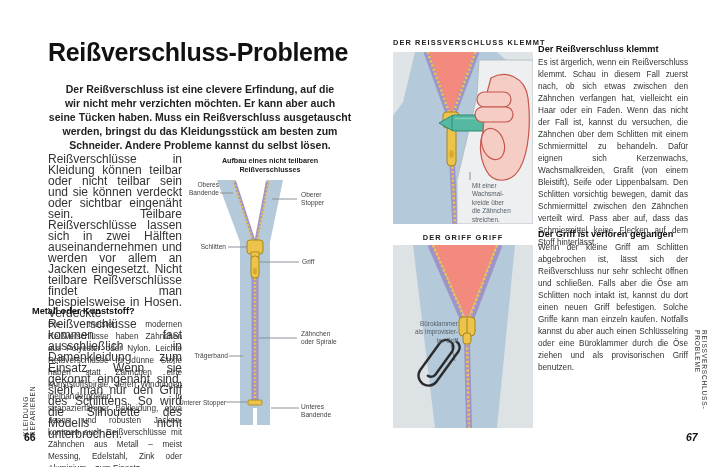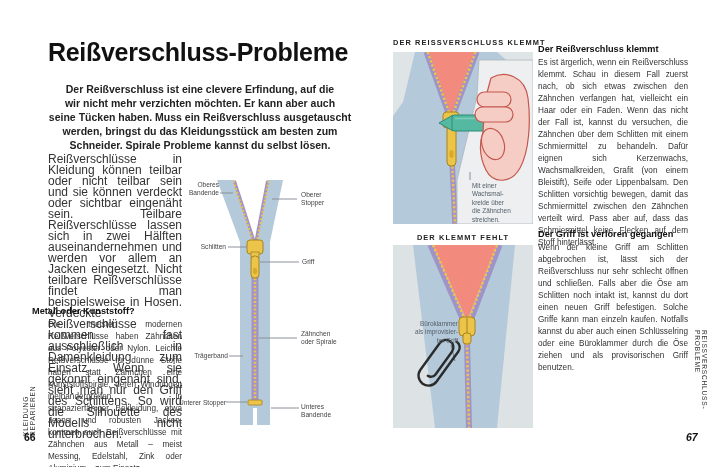--- a/index.html
+++ b/index.html
@@ -24,29 +24,31 @@
 </head>
 <body>
 
 <div class="page">
 
   <div class="abs title" style="left:48px;top:38px;width:310px;">Reißverschluss-Probleme</div>
   <div class="abs intro pre" style="left:42px;top:82px;width:316px;">Der Reißverschluss ist eine clevere Erfindung, auf die
 wir nicht mehr verzichten möchten. Er kann aber auch
 seine Tücken haben. Muss ein Reißverschluss ausgetauscht
 werden, bringst du das Kleidungsstück am besten zum
-Schneider. Spirale Probleme kannst du selbst lösen.</div>
+Schneider. Andere Probleme kannst du selbst lösen.</div>
 
   <div class="abs body" style="left:48px;top:154px;width:134px;">Reißverschlüsse in Kleidung können teilbar oder nicht teilbar sein und sie können verdeckt oder sichtbar eingenäht sein. Teilbare Reißverschlüsse lassen sich in zwei Hälften auseinandernehmen und werden vor allem an Jacken eingesetzt. Nicht teilbare Reißverschlüsse findet man beispielsweise in Hosen. Verdeckte Reißverschlüsse kommen fast ausschließlich in Damenkleidung zum Einsatz. Wenn sie gekonnt eingenäht sind, sieht man nur den Griff des Schlittens. So wird die Silhouette des Modells nicht unterbrochen.</div>
   <div class="abs subhead" style="left:32px;top:306px;width:134px;">Metall oder Kunststoff?</div>
   <div class="abs body2" style="left:48px;top:319px;width:134px;">Die meisten modernen Reißverschlüsse haben Zähnchen aus Polyester oder Nylon. Leichte Reißverschlüsse für dünne Stoffe haben statt Zähnchen eine Kunststoffspirale, deren Windungen ineinandergreifen. In strapazierfähiger Bekleidung, etwa Jeans und robusten Jacken, kommen auch Reißverschlüsse mit Zähnchen aus Metall – meist Messing, Edelstahl, Zink oder Aluminium – zum Einsatz.</div>
 
   <div class="abs vtext v-left" style="left:22px;top:352px;height:84px;">KLEIDUNG REPARIEREN</div>
   <div class="abs pagenum" style="left:24px;top:431px;">66</div>
 
+  <div class="abs diagtitle pre" style="left:192px;top:156px;width:156px;">Aufbau eines nicht teilbaren
+Reißverschlusses</div>
 
   <svg class="abs" style="left:185px;top:150px;" width="170" height="285" viewBox="0 0 170 285">
 
     <polygon points="32,30 50,30 70,92 55,92" fill="#b4c9d9"></polygon>
     <polygon points="82,30 98,30 85,92 70,92" fill="#b4c9d9"></polygon>
 
     <rect x="55" y="92" width="30" height="166" fill="#b4c9d9"></rect>
     <rect x="55" y="258" width="13" height="17" fill="#b4c9d9"></rect>
     <rect x="72" y="258" width="13" height="17" fill="#b4c9d9"></rect>
 
@@ -130,21 +132,21 @@
     </g>
 
     <line x1="77" y1="120" x2="77" y2="128" stroke="#8a9199" stroke-width="1"></line>
   </svg>
   <div class="abs caption pre" style="left:472px;top:182px;width:58px;">Mit einer
 Wachsmal-
 kreide über
 die Zähnchen
 streichen.</div>
 
-  <div class="abs fighead" style="left:393px;top:233px;width:140px;text-align:center;">DER KLEMMT FEHLT</div>
+  <div class="abs fighead" style="left:393px;top:233px;width:140px;text-align:center;">DER GRIFF GRIFF</div>
 
   <svg class="abs" style="left:393px;top:245px;" width="140" height="183" viewBox="0 0 140 183">
     <rect x="0" y="0" width="140" height="183" fill="#dde2e5"></rect>
     <polygon points="20,0 122,0 104,183 42,183" fill="#b4c9d9"></polygon>
 
     <polygon points="40,0 104,0 74,76" fill="#f28b7d"></polygon>
 
     <line x1="37" y1="0" x2="71" y2="78" stroke="#a093c7" stroke-width="5"></line>
     <line x1="107" y1="0" x2="77" y2="78" stroke="#a093c7" stroke-width="5"></line>
     <line x1="40" y1="0" x2="73" y2="77" stroke="#eec24d" stroke-width="2.4" stroke-dasharray="2.4,2"></line>

